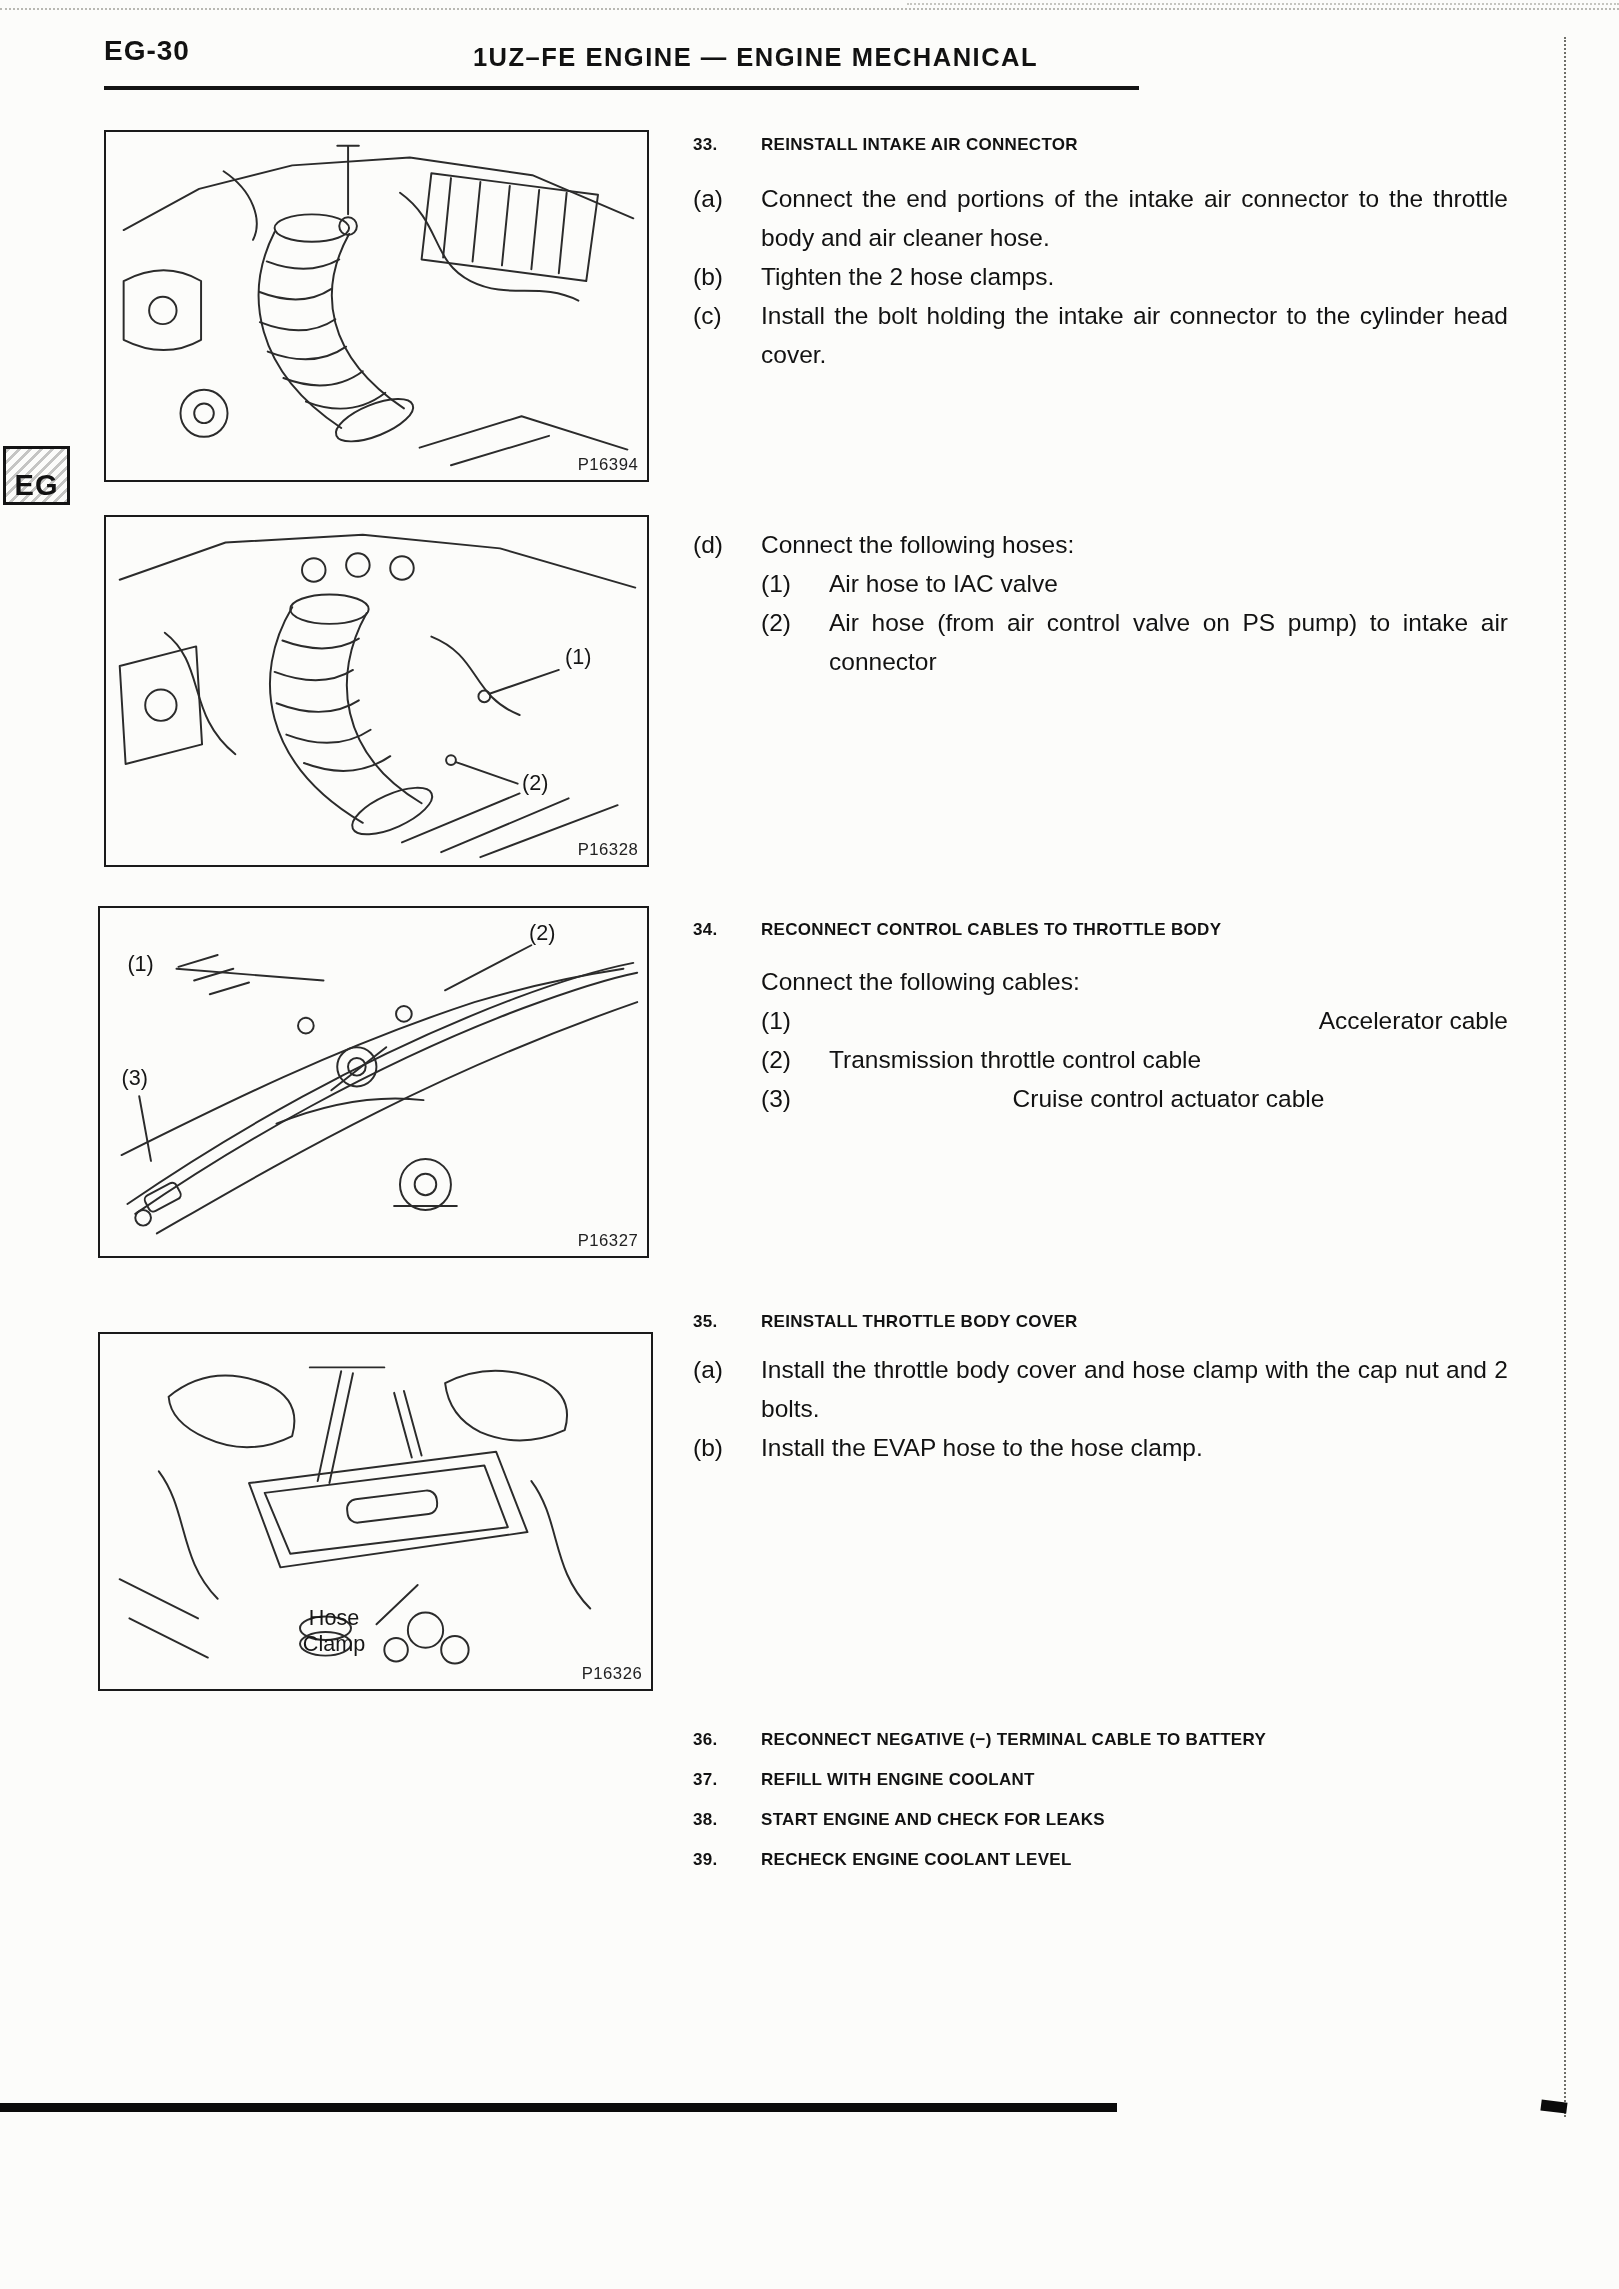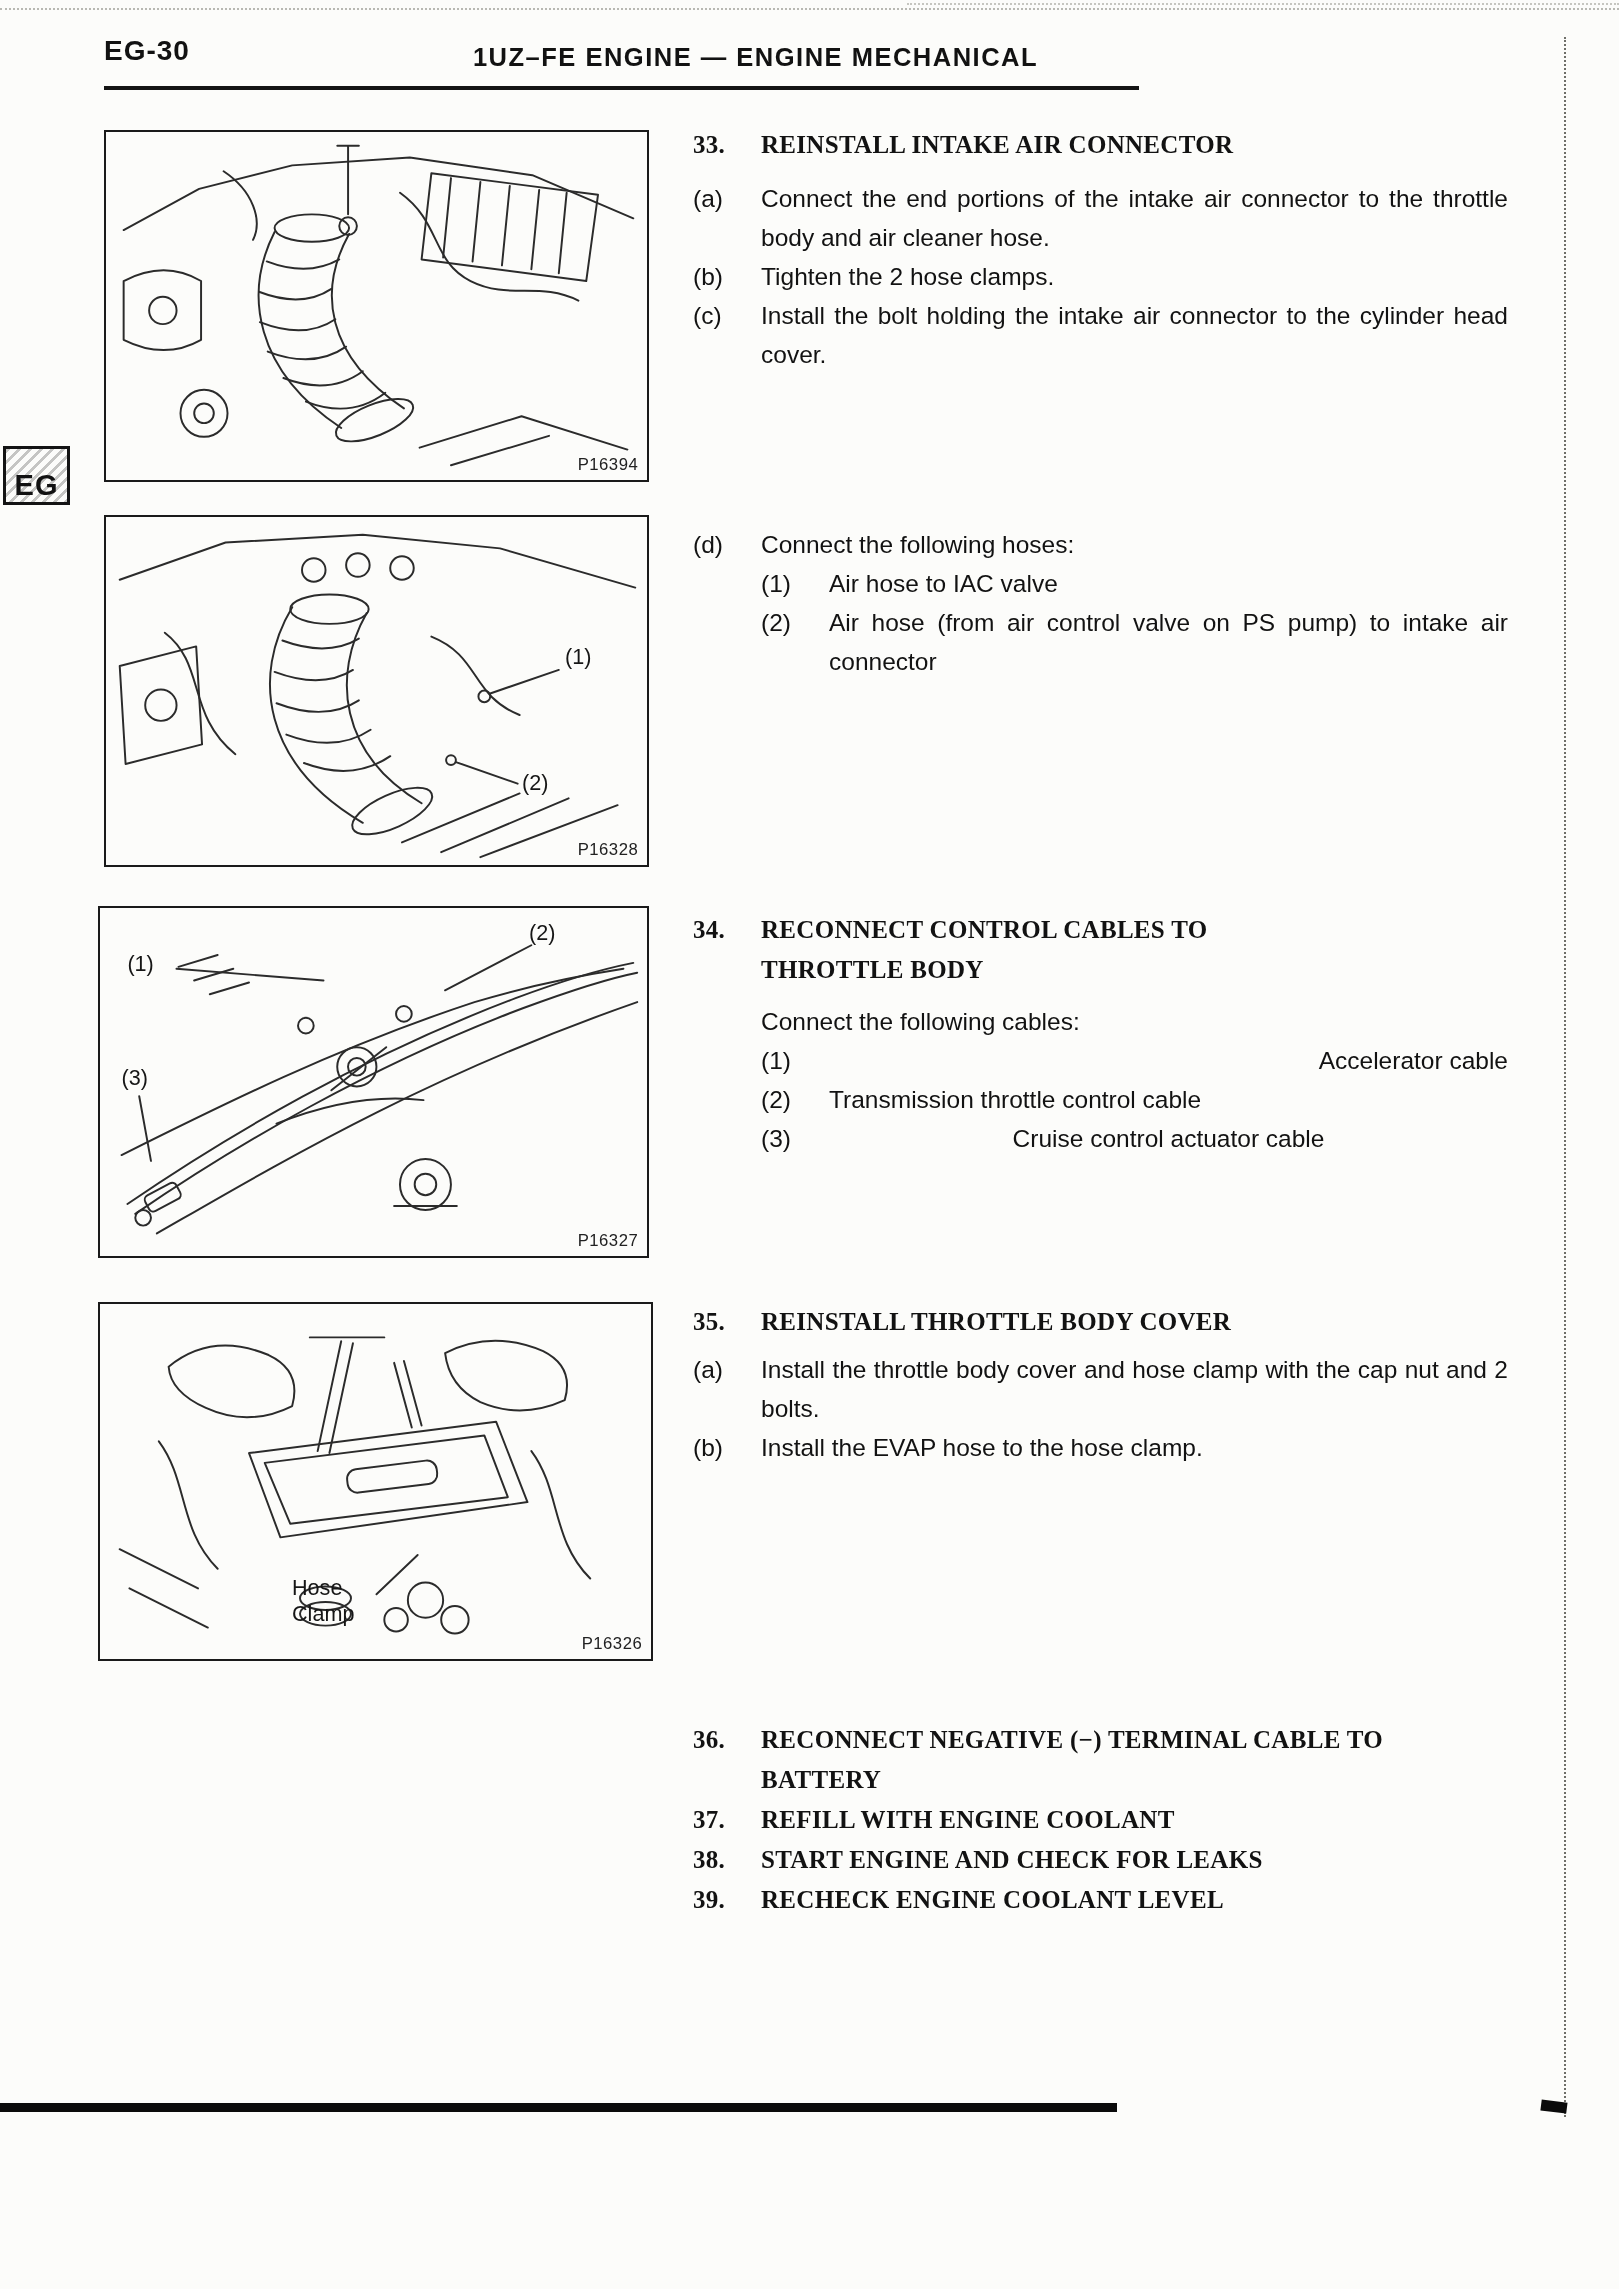--- a/index.html
+++ b/index.html
@@ -30,21 +30,21 @@
   .fig svg{position:absolute;left:0;top:0;width:100%;height:100%;}
   .fig svg *{fill:none;stroke:#2b2b2b;stroke-width:2;stroke-linecap:round;stroke-linejoin:round;}
   .fc{position:absolute;right:8.8px;bottom:4.9px;font-size:16.7px;letter-spacing:0.5px;color:#222;}
   .co{position:absolute;font-size:21.6px;color:#161616;}
   .figlabel{position:absolute;font-size:21.6px;line-height:25.5px;width:84px;color:#161616;}
   
   .block{position:absolute;left:693px;width:815px;}
   .row{display:flex;align-items:flex-start;font-size:24.5px;line-height:39px;}
   .row .c1{flex:none;width:68px;}
   .row .tx{flex:1;text-align:justify;}
-  .row.h{font-weight:bold;font-size:25px;line-height:40px;letter-spacing:0.3px;font-family:Liberation Serif, serif;}
+  .row.h{font-weight:bold;font-size:17px;line-height:40px;letter-spacing:0.3px;}
   .row.h .tx{text-align:left;}
   .sub{margin-left:68px;}
   .intro{margin-left:68px;font-size:24.5px;line-height:39px;}
 </style>
 </head>
 <body>
 
 <div class="page">
 
   <div class="dots-top"></div>
@@ -140,21 +140,21 @@
       <path d="M180,220 C230,200 280,190 330,196"></path>
       <circle cx="210" cy="120" r="8"></circle>
         <circle cx="310" cy="108" r="8"></circle>
     </svg>
     <span class="co" style="left:27.4px;top:43px;">(1)</span>
     <span class="co" style="left:429px;top:11.8px;">(2)</span>
     <span class="co" style="left:21.6px;top:157px;">(3)</span>
     <span class="fc">P16327</span>
   </figure>
 
-  <figure class="fig" style="left:98px;top:1302px;width:551px;height:355px;">
+  <figure class="fig" style="left:98px;top:1332px;width:551px;height:355px;text-align:center;">
     <svg viewBox="0 0 562 362">
       <path d="M152,152 L404,120 L436,202 L184,238 Z"></path>
       <path d="M168,162 L392,134 L416,197 L194,224 Z"></path>
       <rect x="252" y="164" width="92" height="24" rx="10" transform="rotate(-7 298 176)"></rect>
       <path d="M246,38 L222,150 M258,40 L234,152"></path>
       <path d="M214,34 L290,34"></path>
       <path d="M300,60 L318,126 M310,58 L328,124"></path>
       <path d="M70,64 Q114,28 172,52 Q206,68 196,104 Q152,126 108,106 Q72,90 70,64 Z"></path>
       <path d="M352,50 Q400,26 452,48 Q484,64 474,98 Q430,118 388,100 Q356,84 352,50 Z"></path>
       <path d="M60,140 C90,180 80,230 120,270"></path>

